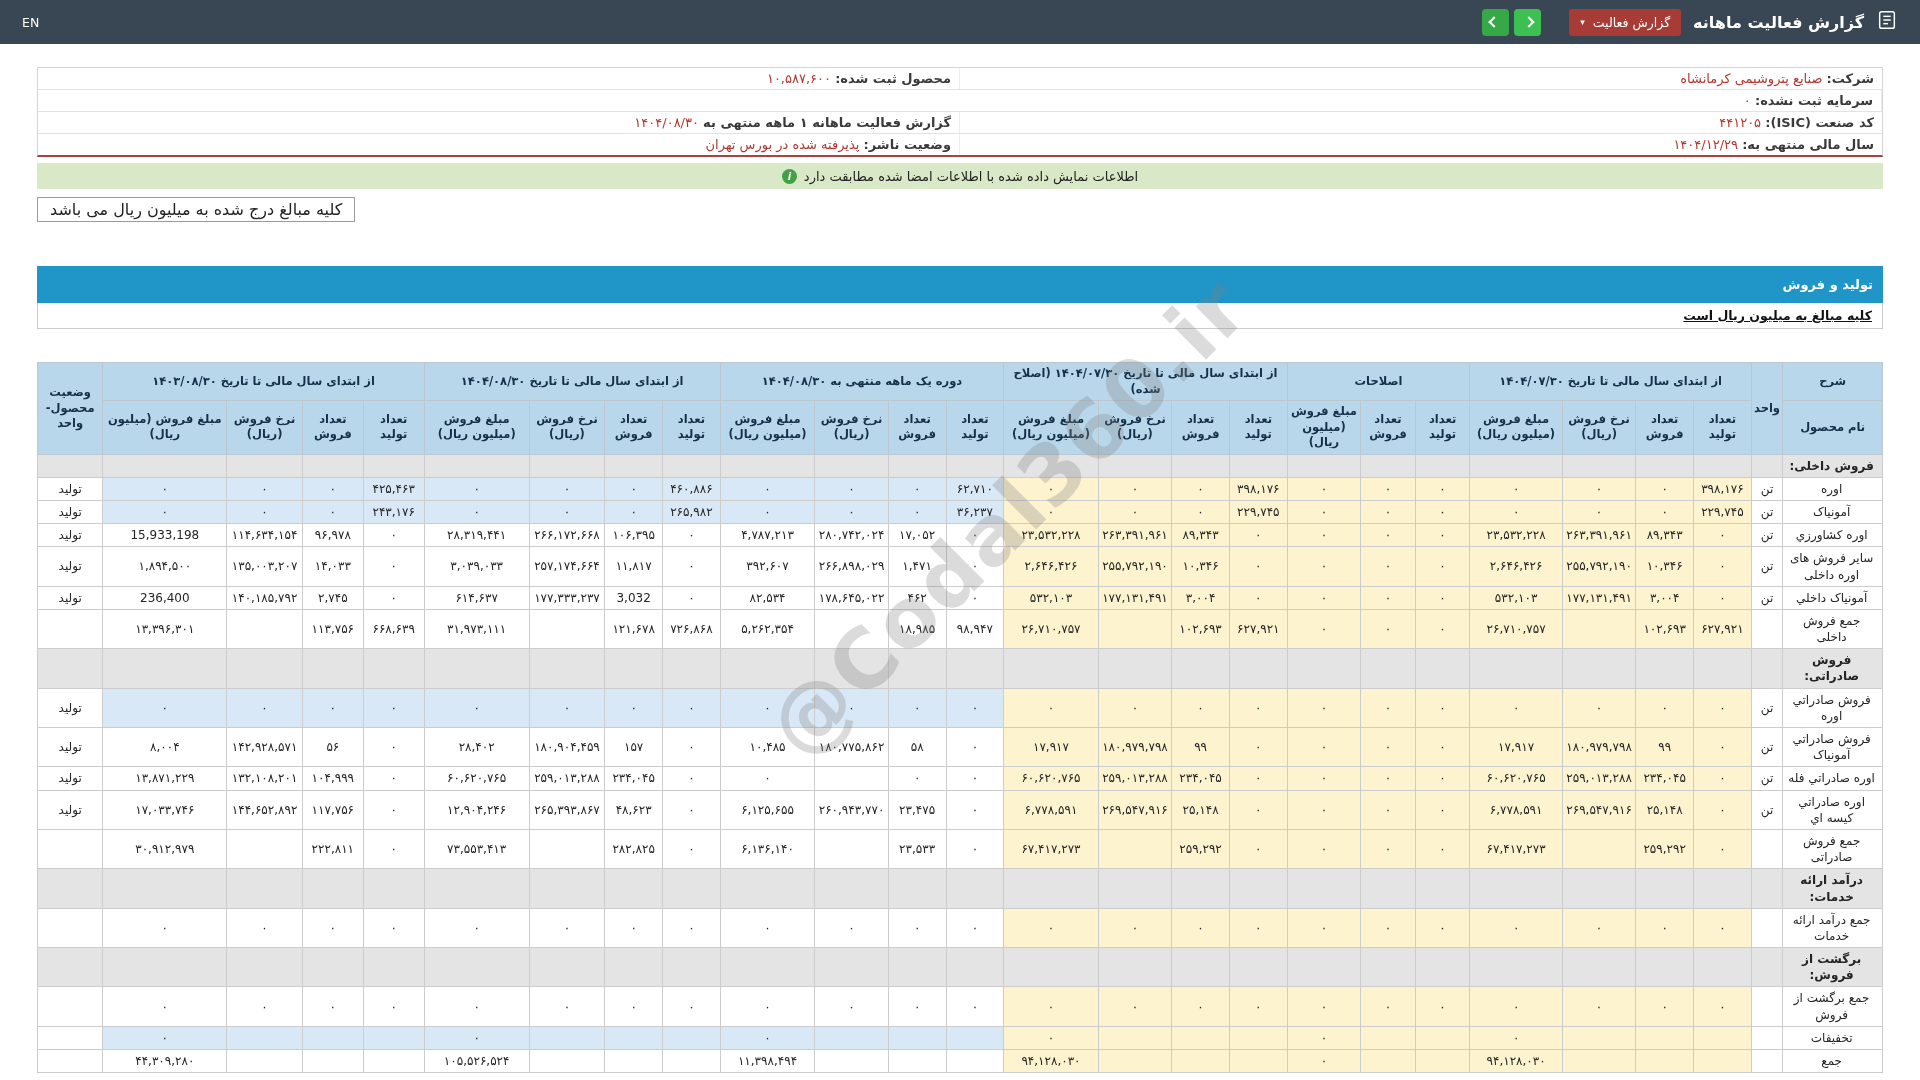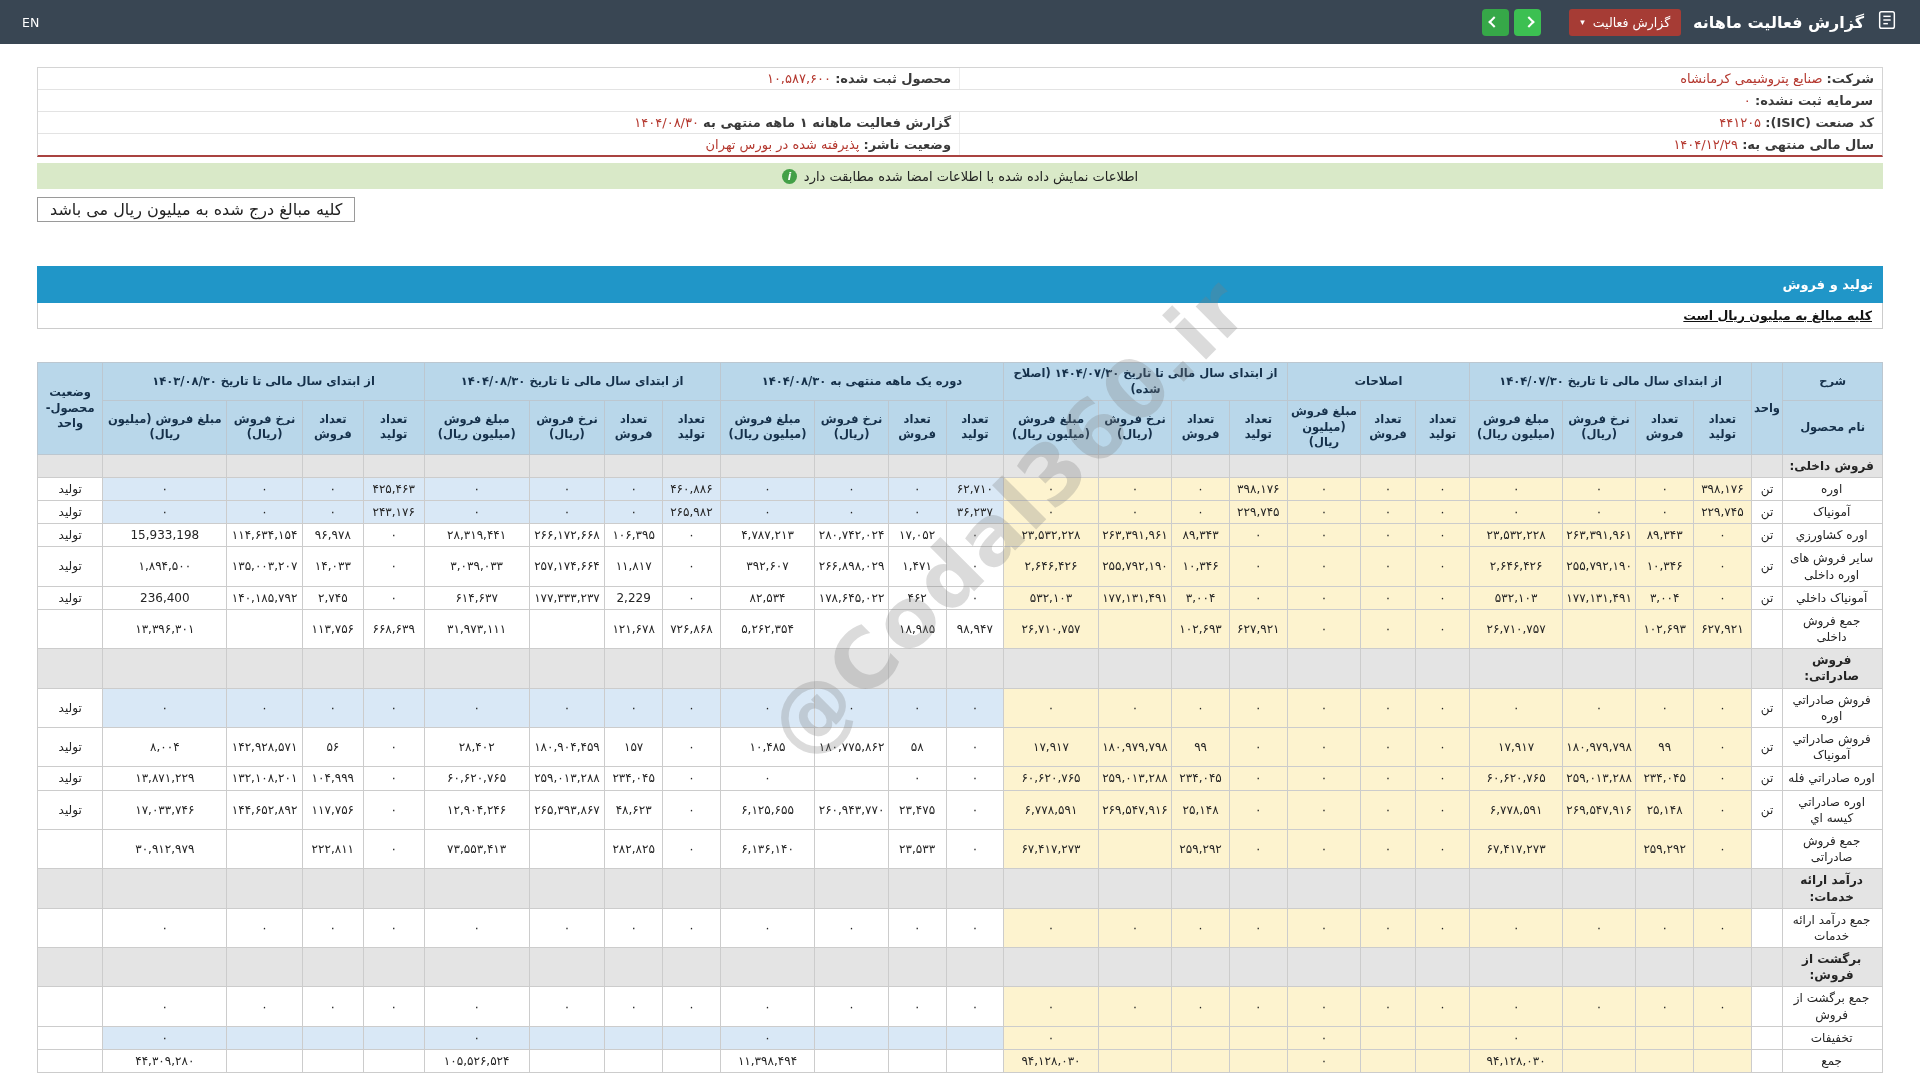--- a/index.html
+++ b/index.html
@@ -404,21 +404,21 @@
             <td class="num yl">۰</td>
             <td class="num yl">۰</td>
             <td class="num yl">۳,۰۰۴</td>
             <td class="num yl">۱۷۷,۱۳۱,۴۹۱</td>
             <td class="num yl">۵۳۲,۱۰۳</td>
             <td class="num ">۰</td>
             <td class="num ">۴۶۲</td>
             <td class="num ">۱۷۸,۶۴۵,۰۲۲</td>
             <td class="num ">۸۲,۵۳۴</td>
             <td class="num ">۰</td>
-            <td class="num ">2,229</td>
+            <td class="num ">3,032</td>
             <td class="num ">۱۷۷,۳۳۳,۲۳۷</td>
             <td class="num ">۶۱۴,۶۳۷</td>
             <td class="num ">۰</td>
             <td class="num ">۲,۷۴۵</td>
             <td class="num ">۱۴۰,۱۸۵,۷۹۲</td>
             <td class="num ">236,400</td>
             <td class="status">تولید</td>
           </tr>
           <tr class="sum">
             <td class="name">جمع فروش داخلی</td>

